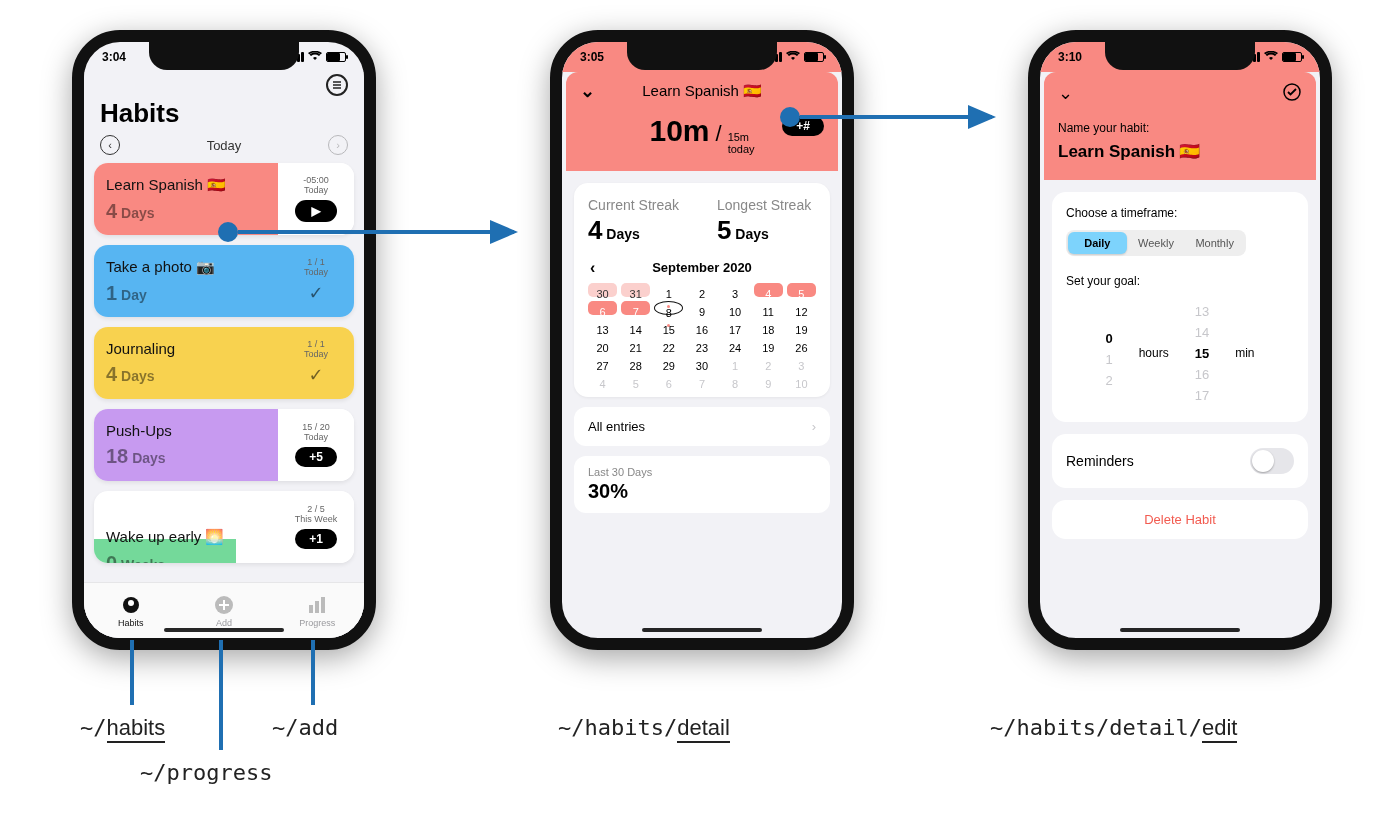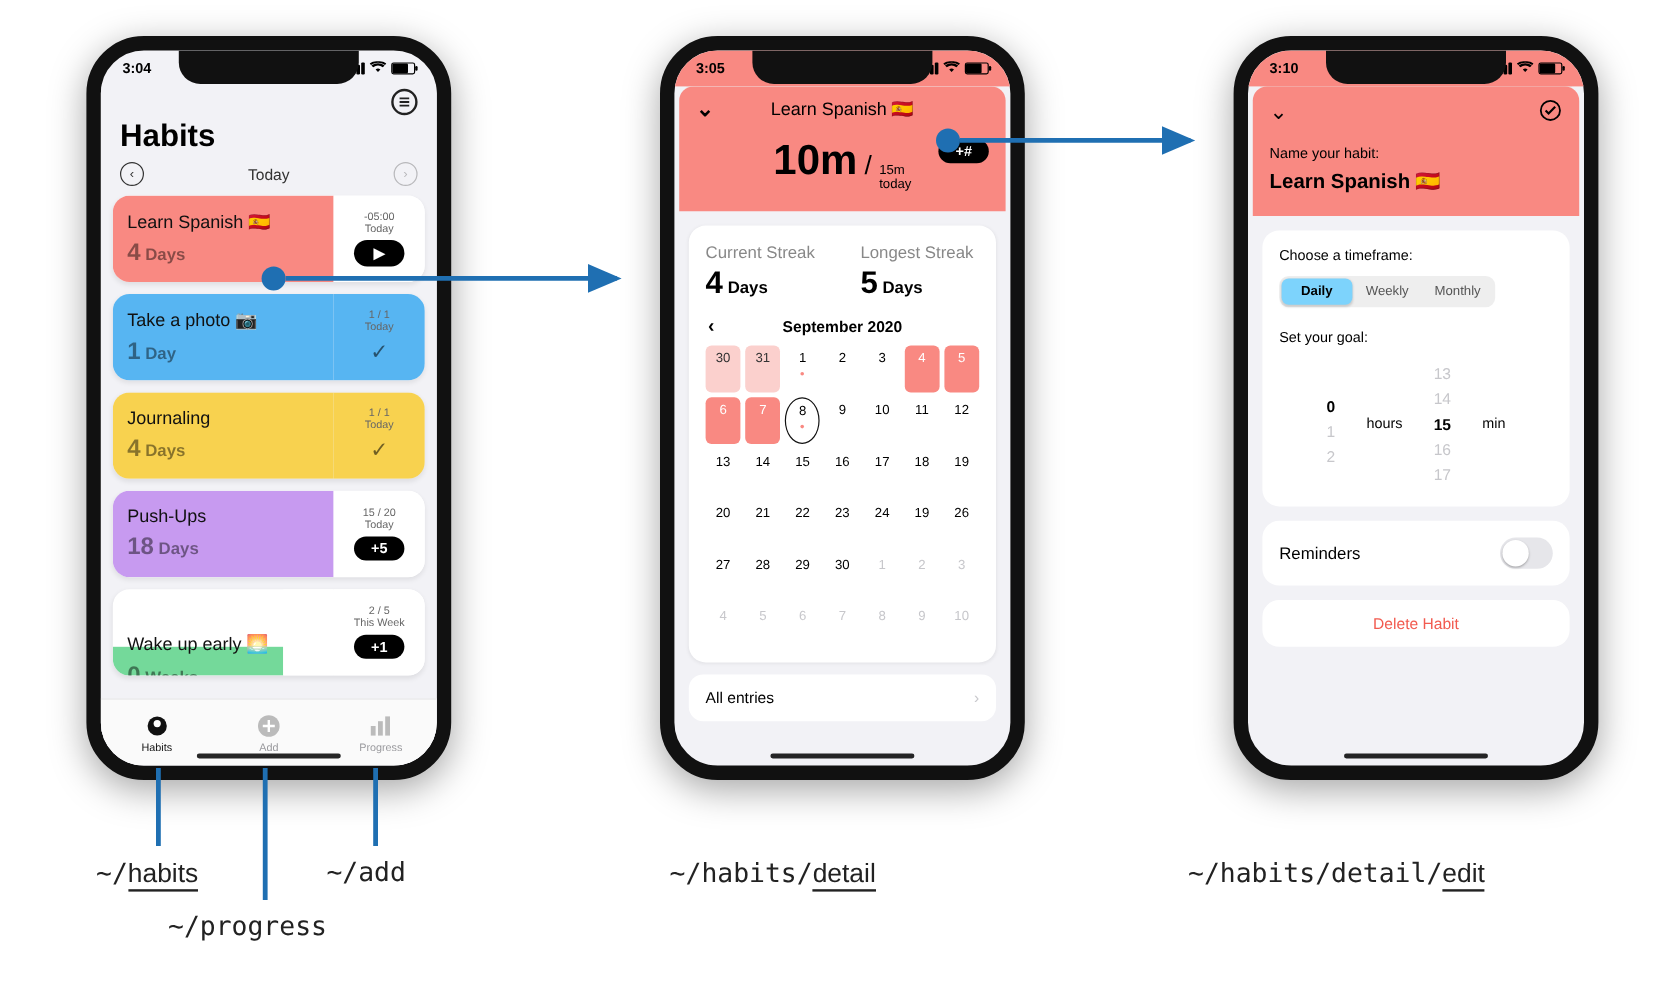--- a/index.html
+++ b/index.html
@@ -60,34 +60,34 @@
 
   
   #phone2 { top: 30px; left: 550px; }
   #phone2 .status{background:#f98982;}
   .p2-hdr { background:#f98982; padding:10px 14px 16px; position:relative;}
   .p2-peek{position:absolute;top:-6px;left:10px;right:10px;height:8px;background:#e9e9ec;border-radius:6px 6px 0 0;}
   .p2-row{display:flex;align-items:center;justify-content:center;position:relative;}
   .p2-row .chev{position:absolute;left:0;font-size:18px;font-weight:700;}
   .p2-ht{font-size:15px;font-weight:500;}
   .p2-stats{display:flex;align-items:baseline;justify-content:center;gap:6px;margin-top:14px;position:relative;}
-  .p2-stats .big{font-size:35px;font-weight:800;}
+  .p2-stats .big{font-size:30px;font-weight:800;}
   .p2-stats .sep{font-size:22px;font-weight:300;}
   .p2-stats .sm{font-size:11px;line-height:1.1;}
   .p2-stats .pill{position:absolute;right:0;top:2px;}
   .p2-card{margin:12px 12px 0;background:#fff;border-radius:14px;padding:14px 14px 10px;box-shadow:0 1px 3px rgba(0,0,0,.06);}
   .p2-streaks{display:flex;gap:30px;margin-bottom:14px;}
   .p2-streaks .b{flex:1;}
   .p2-streaks .lb{font-size:14px;color:#888;}
   .p2-streaks .v{font-size:14px;font-weight:700;margin-top:2px;}
   .p2-streaks .v .n{font-size:26px;}
   .cal-hd{display:flex;align-items:center;justify-content:center;position:relative;font-size:13px;font-weight:700;margin-bottom:8px;}
   .cal-hd .bk{position:absolute;left:2px;font-size:16px;}
   .cal{display:grid;grid-template-columns:repeat(7,1fr);gap:4px;font-size:11px;text-align:center;}
-  .cal .d{height:39px;line-height:22px;border-radius:5px;}
+  .cal .d{height:14px;line-height:22px;border-radius:5px;}
   .cal .mk{background:#f98982;color:#fff;}
   .cal .mkl{background:#fbd0cd;color:#333;}
   .cal .gh{color:#c7c7cb;}
   .cal .td{border:1.5px solid #111;border-radius:50%;}
   .cal .now-dot::after{content:"";display:block;width:3px;height:3px;background:#f98982;border-radius:50%;margin:0 auto;}
   .p2-row2{margin:10px 12px 0;background:#fff;border-radius:12px;padding:12px 14px;display:flex;justify-content:space-between;align-items:center;font-size:13px;}
   .p2-last{margin:10px 12px 0;background:#fff;border-radius:12px;padding:10px 14px;}
   .p2-last .l{font-size:11px;color:#888;}
   .p2-last .v{font-size:20px;font-weight:800;margin-top:2px;}
 
@@ -356,20 +356,24 @@
           <div class="d gh">7</div>
           <div class="d gh">8</div>
           <div class="d gh">9</div>
           <div class="d gh">10</div>
         </div>
     </div>
     <div class="p2-row2">
       <span>All entries</span>
       <span style="color:#c7c7cb;">›</span>
     </div>
+    <div class="p2-last">
+      <div class="l">Last 30 Days</div>
+      <div class="v">30%</div>
+    </div>
   </div>
 </div>
 
 <div class="phone" id="phone3">
   <div class="notch"></div>
   <div class="homebar"></div>
   <div class="status">
     <span>3:10</span>
     <span class="right">
       <span class="sig">

